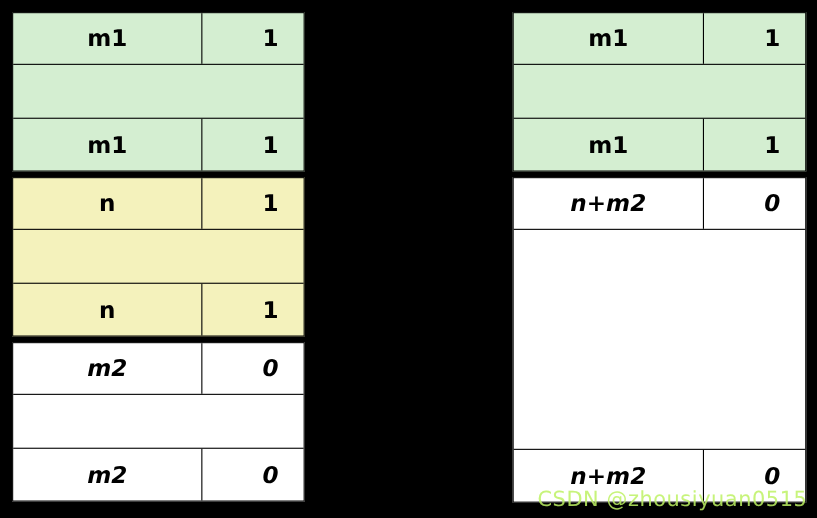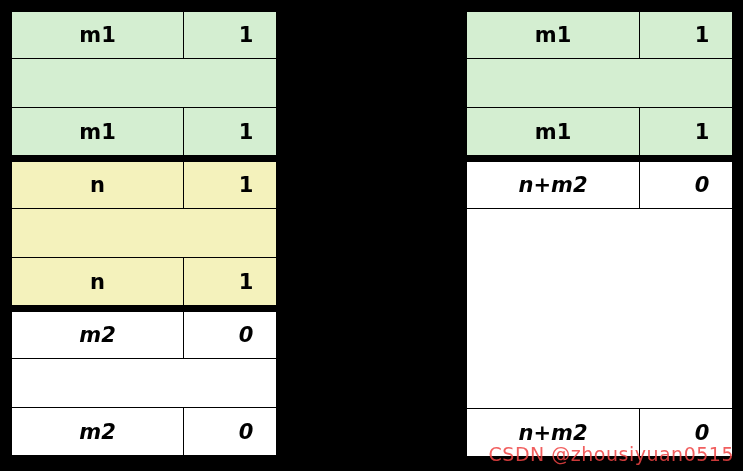--- a/index.html
+++ b/index.html
@@ -92,21 +92,21 @@
   .h-gap  { height: 49px; }
   .h-gap-tall { height: 200px; }
 
   
   #watermark {
     position: absolute;
     right: 9px;
     bottom: 6px;
     font-family: "DejaVu Sans", "Liberation Sans", sans-serif;
     font-size: 19px;
-    color: #ef4444;
+    color: #bef264;
     opacity: 0.85;
     white-space: nowrap;
     letter-spacing: 0.5px;
     pointer-events: none;
   }
 </style>
 </head>
 <body>
 
 <div class="stage">

